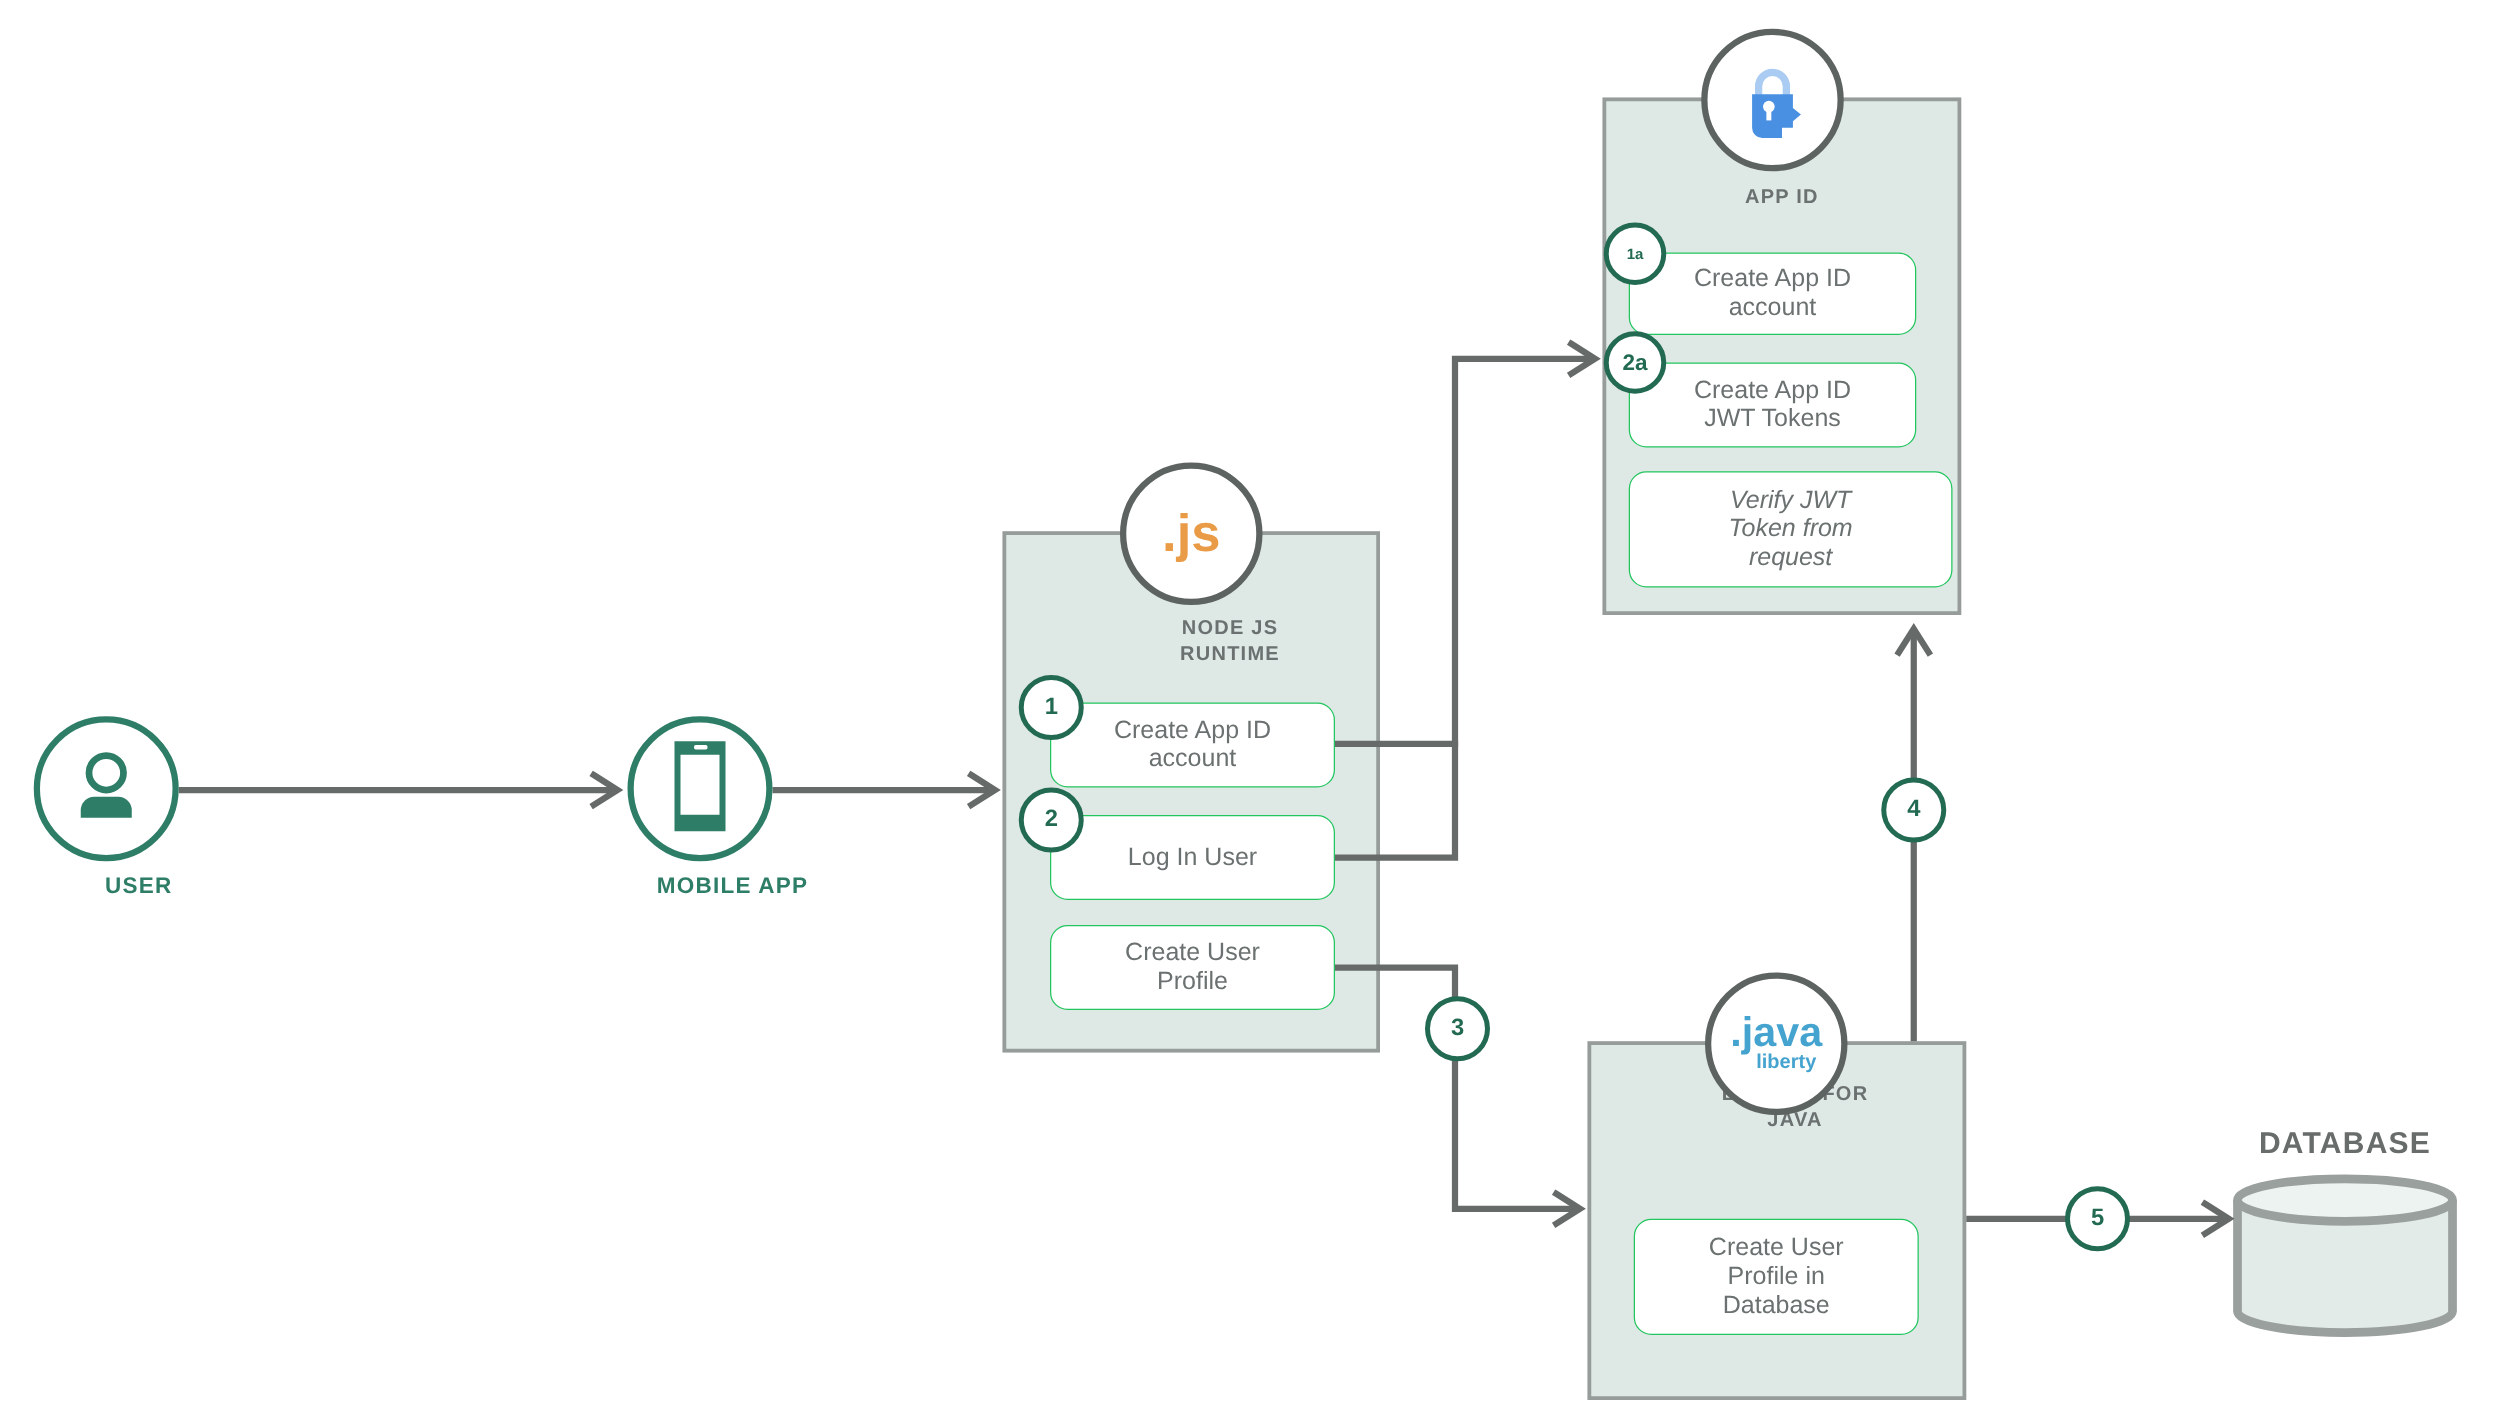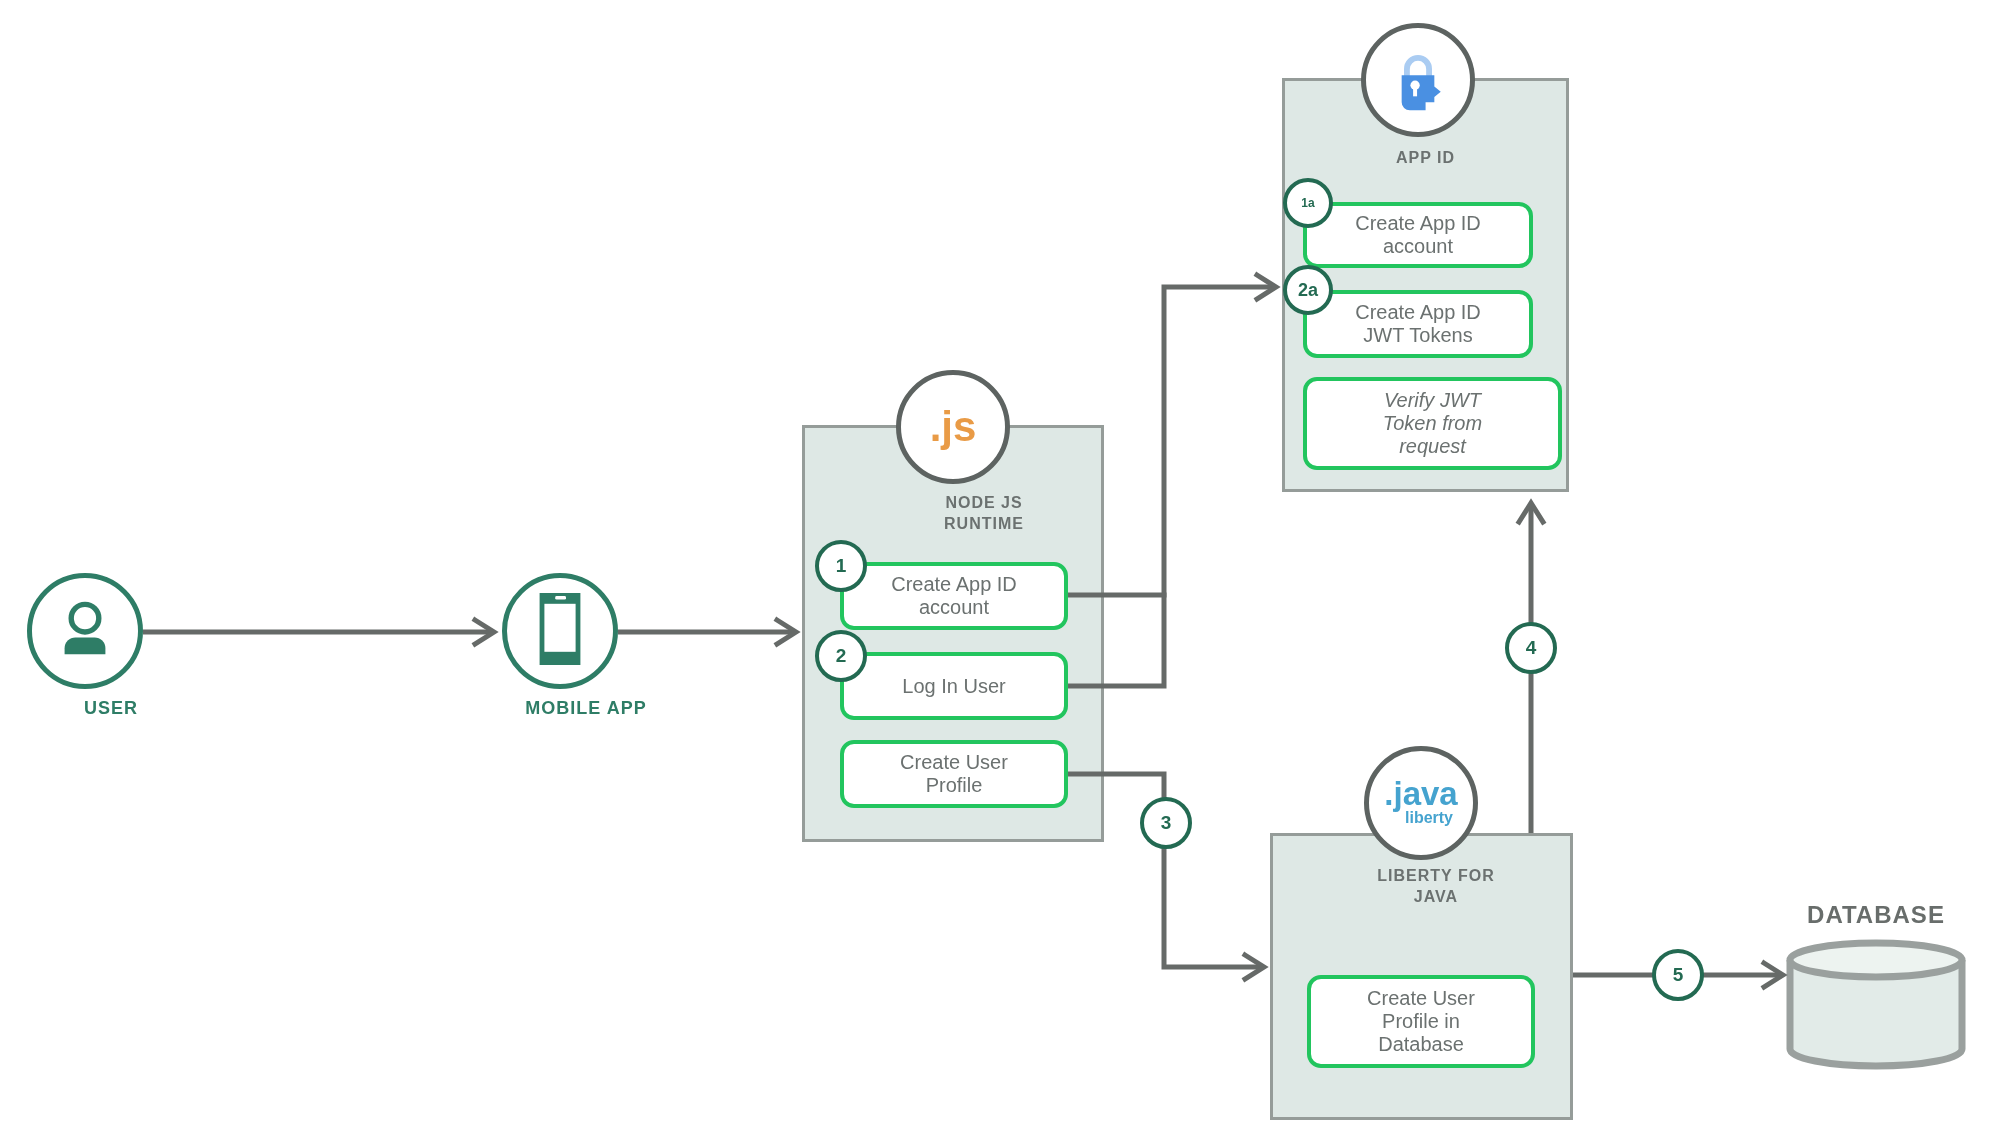--- a/index.html
+++ b/index.html
@@ -53,21 +53,21 @@
   }
   .db-label{
     position:absolute;z-index:1;
     color:#686d6b;font-weight:bold;font-size:24px;letter-spacing:1px;
     text-align:center;
   }
   
   .inner-box{
     position:absolute;z-index:3;
     background:#ffffff;
-    border:4px solid #22c55e;
+    border:1px solid #22c55e;
     border-radius:14px;
     box-sizing:border-box;
     display:flex;align-items:center;justify-content:center;
     color:#6b7170;font-size:20px;line-height:23px;
     text-align:center;white-space:pre-line;
   }
   
   .badge{
     position:absolute;z-index:4;
     background:#ffffff;
@@ -141,21 +141,21 @@
 
   <div class="logo-circle" style="left:1361px;top:23px;width:114px;height:114px;">
     <svg width="70" height="70" viewBox="0 0 60 60">
       <path d="M20.5 28 v-7.5 a9.5 9.5 0 0 1 19 0 V28" fill="none" stroke="#aaccf2" stroke-width="5"></path>
       <path d="M16 26 h28 v9.5 l5.5 4.5 -5.5 4.5 v4.5 h-7.5 v7 h-13.5 a7 7 0 0 1 -7 -7 z" fill="#4a90e2"></path>
       <circle cx="27.5" cy="34.5" r="4" fill="#ffffff"></circle>
       <rect x="25.8" y="36.5" width="3.4" height="7.5" fill="#ffffff"></rect>
     </svg>
   </div>
 
-  <div class="logo-circle" style="left:1364px;top:746px;width:114px;height:114px;">
+  <div class="logo-circle" style="left:1364px;top:778px;width:114px;height:114px;">
     <span class="java-logo-top">.java</span>
     <span class="java-logo-bottom">liberty</span>
   </div>
 
   <div class="inner-box" style="left:840px;top:562px;width:228px;height:68px;">Create App ID
 account</div>
   <div class="inner-box" style="left:840px;top:652px;width:228px;height:68px;">Log In User</div>
   <div class="inner-box" style="left:840px;top:740px;width:228px;height:68px;">Create User
 Profile</div>
 

